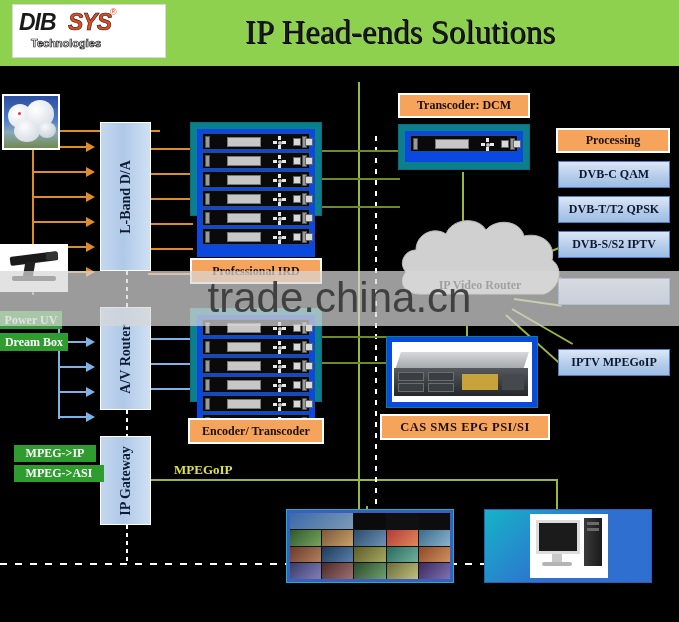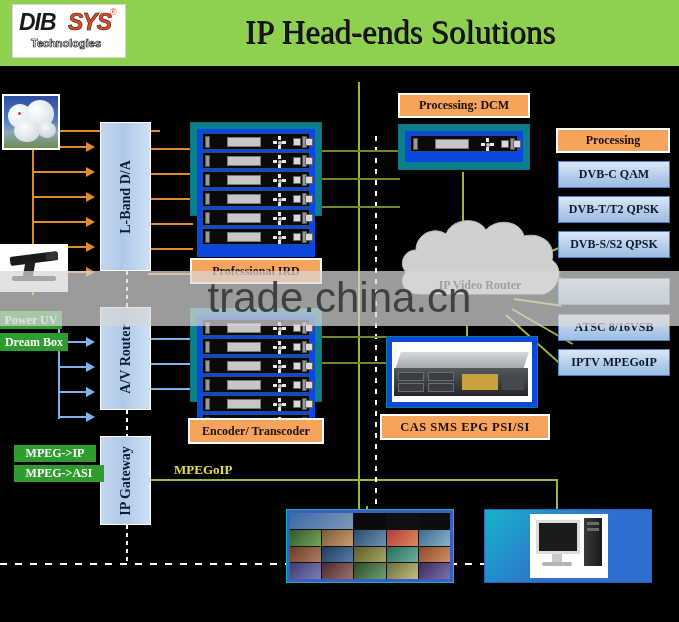--- a/index.html
+++ b/index.html
@@ -1,21 +1,21 @@
 <!DOCTYPE html>
 <html><head>
 <meta charset="utf-8">
 <style>
   html,body{margin:0;padding:0;background:#fff;}
   body{font-family:"Liberation Serif",serif;}
   #page{position:relative;width:679px;height:622px;background:#fff;overflow:hidden;}
 
   
   #header{position:absolute;left:0;top:0;width:679px;height:66px;background:#8ed14f;}
-  #logo{position:absolute;left:12px;top:4px;width:112px;height:52px;background:#ffffff;border:1px solid #d8d8d8;overflow:hidden;}
+  #logo{position:absolute;left:12px;top:4px;width:112px;height:52px;background:#ffffff;border:1px solid #d8d8d8;overflow:hidden;padding-left:40px;}
   #logo .lg-dib{position:absolute;left:6px;top:4px;font-family:"Liberation Sans",sans-serif;font-weight:bold;font-style:italic;font-size:23px;color:#1a1a1a;letter-spacing:-1px;}
   #logo .lg-sys{position:absolute;left:55px;top:4px;font-family:"Liberation Sans",sans-serif;font-weight:bold;font-style:italic;font-size:23px;color:#e8491c;letter-spacing:-1px;-webkit-text-stroke:0.6px #1a1a1a;}
   #logo .lg-reg{position:absolute;left:97px;top:2px;font-family:"Liberation Sans",sans-serif;font-size:9px;color:#e8491c;}
   #logo .lg-tech{position:absolute;left:18px;top:32px;font-family:"Liberation Sans",sans-serif;font-weight:bold;font-size:11px;color:#ffffff;-webkit-text-stroke:0.7px #1a1a1a;letter-spacing:0px;}
   #title{position:absolute;left:150px;top:6px;width:500px;height:52px;line-height:52px;text-align:center;
          font-family:"Liberation Serif",serif;font-size:33px;color:#1a1a1a;font-weight:normal;
          text-shadow:1px 1px 0 #000, -0.5px -0.5px 0 rgba(255,255,255,.35);}
 
   
   #canvas{position:absolute;left:0;top:66px;width:679px;height:556px;background:#000;}
@@ -360,21 +360,21 @@
               <i class="lf"></i>
               <i class="rt"></i>
             </div>
             <div class="btn" style="left:90px;"></div>
             <div class="btn" style="left:102px;"></div>
           </div>
       </div>
     </div>
     <div class="orangebox" style="left:188px;top:352px;width:136px;height:26px;">Encoder/ Transcoder</div>
 
-    <div class="orangebox" style="left:398px;top:27px;width:132px;height:25px;">Processing: DCM</div>
+    <div class="orangebox" style="left:398px;top:27px;width:132px;height:25px;">Transcoder: DCM</div>
     <div class="rack" style="left:398px;top:58px;width:132px;height:46px;">
       <div class="rackinner">
         <div class="ru" style="margin-bottom:0;">
             <i class="ear l"></i>
             <i class="ear r"></i>
             <div class="disp"></div>
             <div class="pad">
               <i class="c"></i>
               <i class="u"></i>
               <i class="d"></i>
@@ -406,23 +406,22 @@
         <div style="position:absolute;left:36px;top:41px;width:26px;height:9px;background:#3a3d41;border:1px solid #6a6d71;box-sizing:border-box;"></div>
         <div style="position:absolute;left:70px;top:32px;width:36px;height:16px;background:#c8a23a;"></div>
         <div style="position:absolute;left:110px;top:32px;width:22px;height:16px;background:#45484c;"></div>
       </div>
     </div>
     <div class="orangebox" style="left:380px;top:348px;width:170px;height:26px;font-size:12.5px;letter-spacing:0.5px;">CAS   SMS   EPG   PSI/SI</div>
 
     <div class="orangebox" style="left:556px;top:62px;width:114px;height:25px;">Processing</div>
     <div class="bluebox" style="left:558px;top:95px;width:112px;height:27px;">DVB-C     QAM</div>
     <div class="bluebox" style="left:558px;top:130px;width:112px;height:27px;">DVB-T/T2 QPSK</div>
-    <div class="bluebox" style="left:558px;top:165px;width:112px;height:27px;">DVB-S/S2 QPSK</div>
+    <div class="bluebox" style="left:558px;top:165px;width:112px;height:27px;">DVB-S/S2 IPTV</div>
     <div class="bluebox" style="left:558px;top:212px;width:112px;height:27px;"></div>
-    <div class="bluebox" style="left:558px;top:248px;width:112px;height:27px;">ATSC 8/16VSB</div>
     <div class="bluebox" style="left:558px;top:283px;width:112px;height:27px;">IPTV MPEGoIP</div>
 
     <div style="position:absolute;left:286px;top:443px;width:168px;height:74px;background:#3a5fc0;border:1px solid #16b3c6;box-sizing:border-box;padding:3px;">
       <div style="width:100%;height:100%;display:grid;grid-template-columns:repeat(5,1fr);grid-template-rows:repeat(4,1fr);gap:1px;background:#111;">
         <div style="grid-column:1/3;grid-row:1/2;background:linear-gradient(135deg,#3b6aa8,#7d99b6);"></div>
         <div style="background:#0b0b0b;"></div>
         <div style="background:#101010;"></div>
         <div style="background:#0d0d0d;"></div>
         <div style="background:linear-gradient(135deg,#2d5a2d,#7aa35e);"></div>
         <div style="background:linear-gradient(135deg,#7b5a3a,#c9a06a);"></div>

